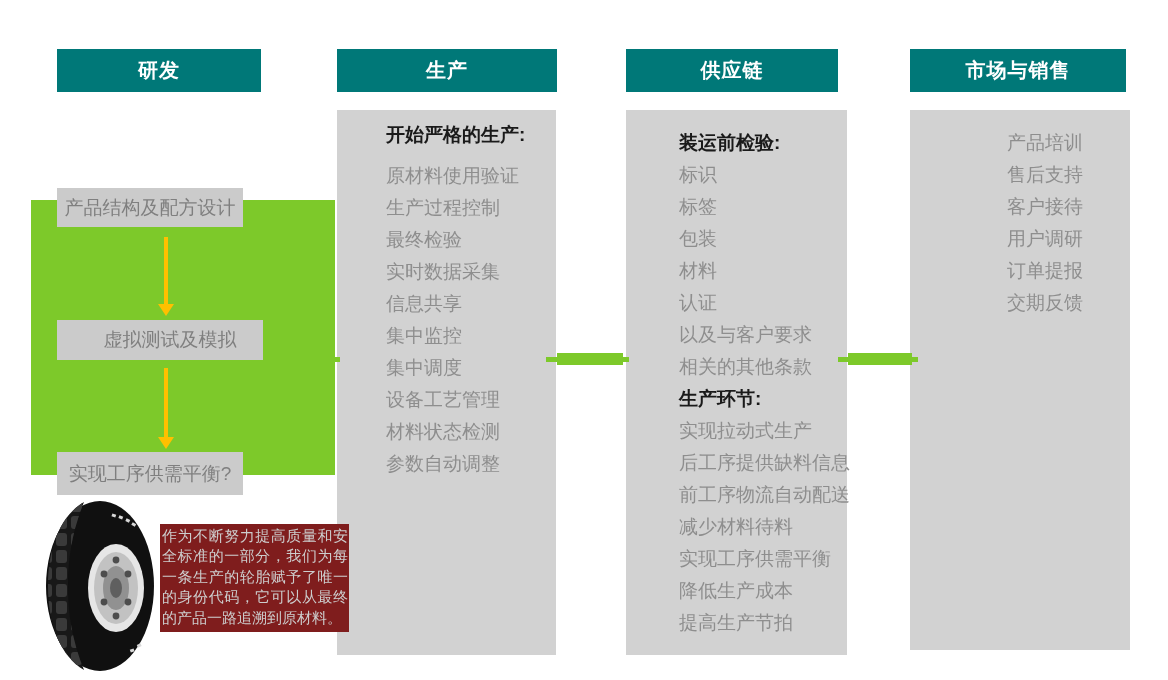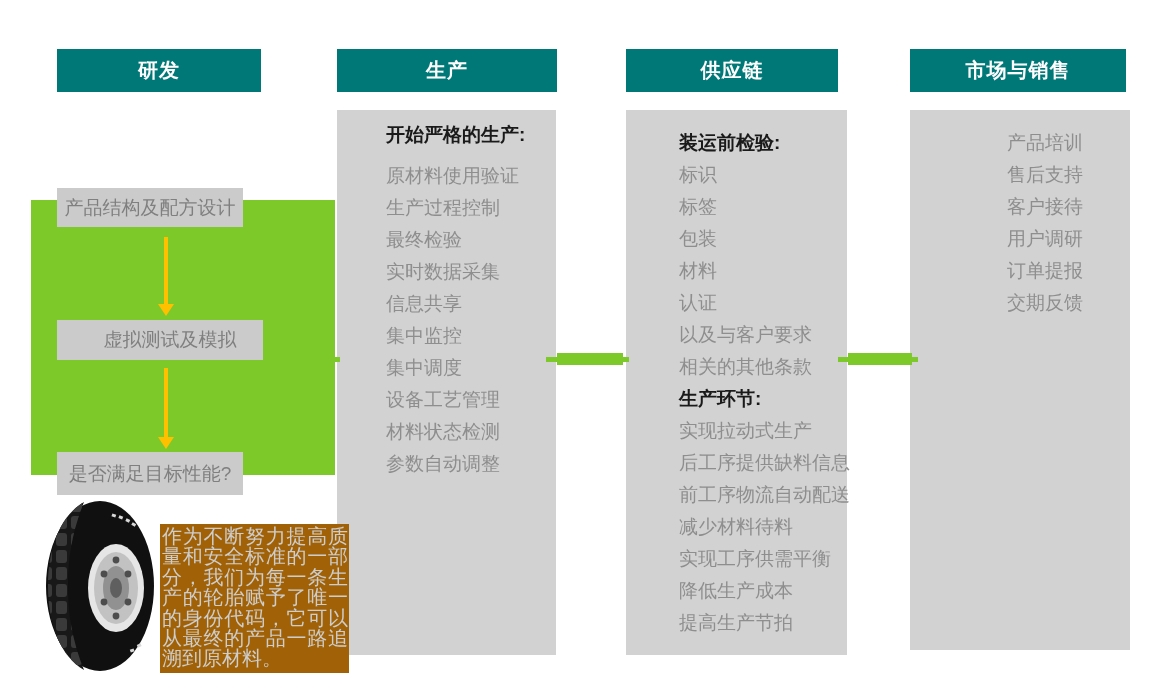--- a/index.html
+++ b/index.html
@@ -49,22 +49,22 @@
 
   
   .conn-thin{position:absolute;top:357px;height:5px;background:#7DC92A;}
   .conn-thick{position:absolute;top:353px;height:12px;background:#7DC92A;}
   .c0{left:333px;width:7px;}
   .c1t{left:546px;width:83px;} .c1{left:557px;width:66px;}
   .c2t{left:838px;width:80px;} .c2{left:848px;width:64px;}
 
   
   .tire-wrap{position:absolute;left:40px;top:498px;width:118px;height:176px;}
-  .note-box{position:absolute;left:160px;top:524px;width:186px;background:#a16207;color:#CDCDCD;
-    font-size:20px;line-height:20.4px;padding:2px 1px 4px 2px;text-align:justify;}
+  .note-box{position:absolute;left:160px;top:524px;width:186px;background:#7f1d1d;color:#CDCDCD;
+    font-size:15px;line-height:20.4px;padding:2px 1px 4px 2px;text-align:justify;}
 </style>
 </head>
 <body>
 
 <div class="canvas">
 
   <div class="green-block"></div>
 
   <div class="col-header h-rd">研发</div>
   <div class="col-header h-prod">生产</div>
@@ -74,21 +74,21 @@
   <div class="flowbox box1">产品结构及配方设计</div>
   <div class="arrow arrow1">
     <div class="shaft"></div>
     <div class="head"></div>
   </div>
   <div class="flowbox box2">虚拟测试及模拟</div>
   <div class="arrow arrow2">
     <div class="shaft"></div>
     <div class="head"></div>
   </div>
-  <div class="flowbox box3">是否满足目标性能?</div>
+  <div class="flowbox box3">实现工序供需平衡?</div>
 
   <div class="panel p-prod">
     <div class="panel-list">
         <div class="panel-item bold">开始严格的生产:</div>
         <div class="panel-item">原材料使用验证</div>
         <div class="panel-item">生产过程控制</div>
         <div class="panel-item">最终检验</div>
         <div class="panel-item">实时数据采集</div>
         <div class="panel-item">信息共享</div>
         <div class="panel-item">集中监控</div>

